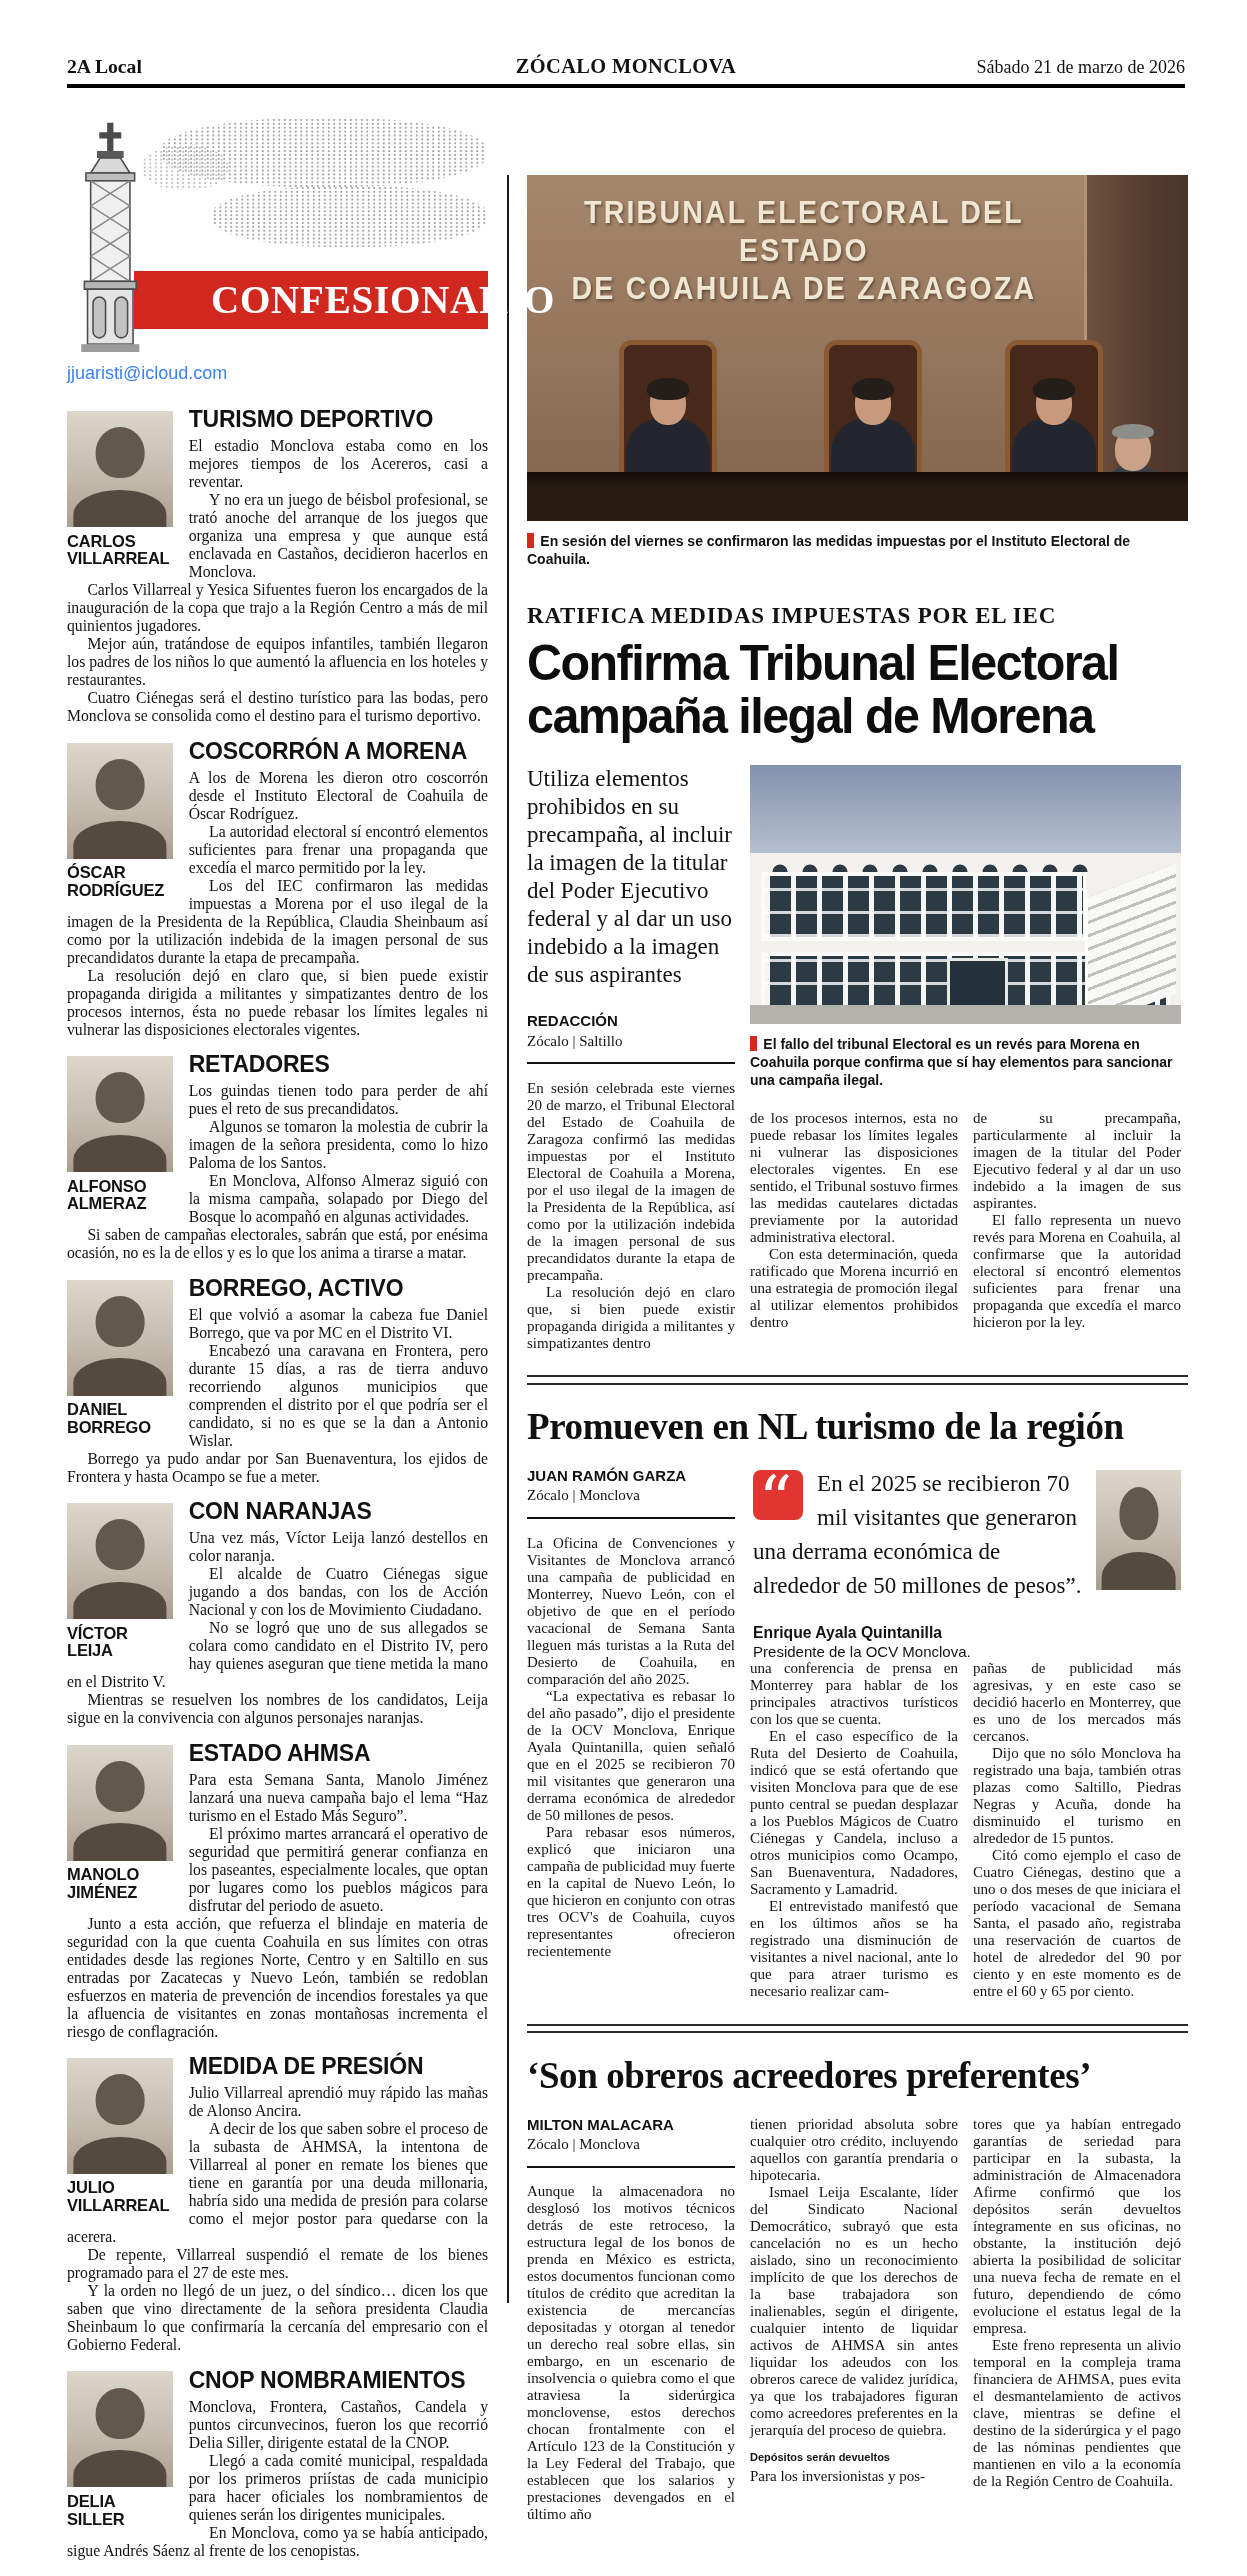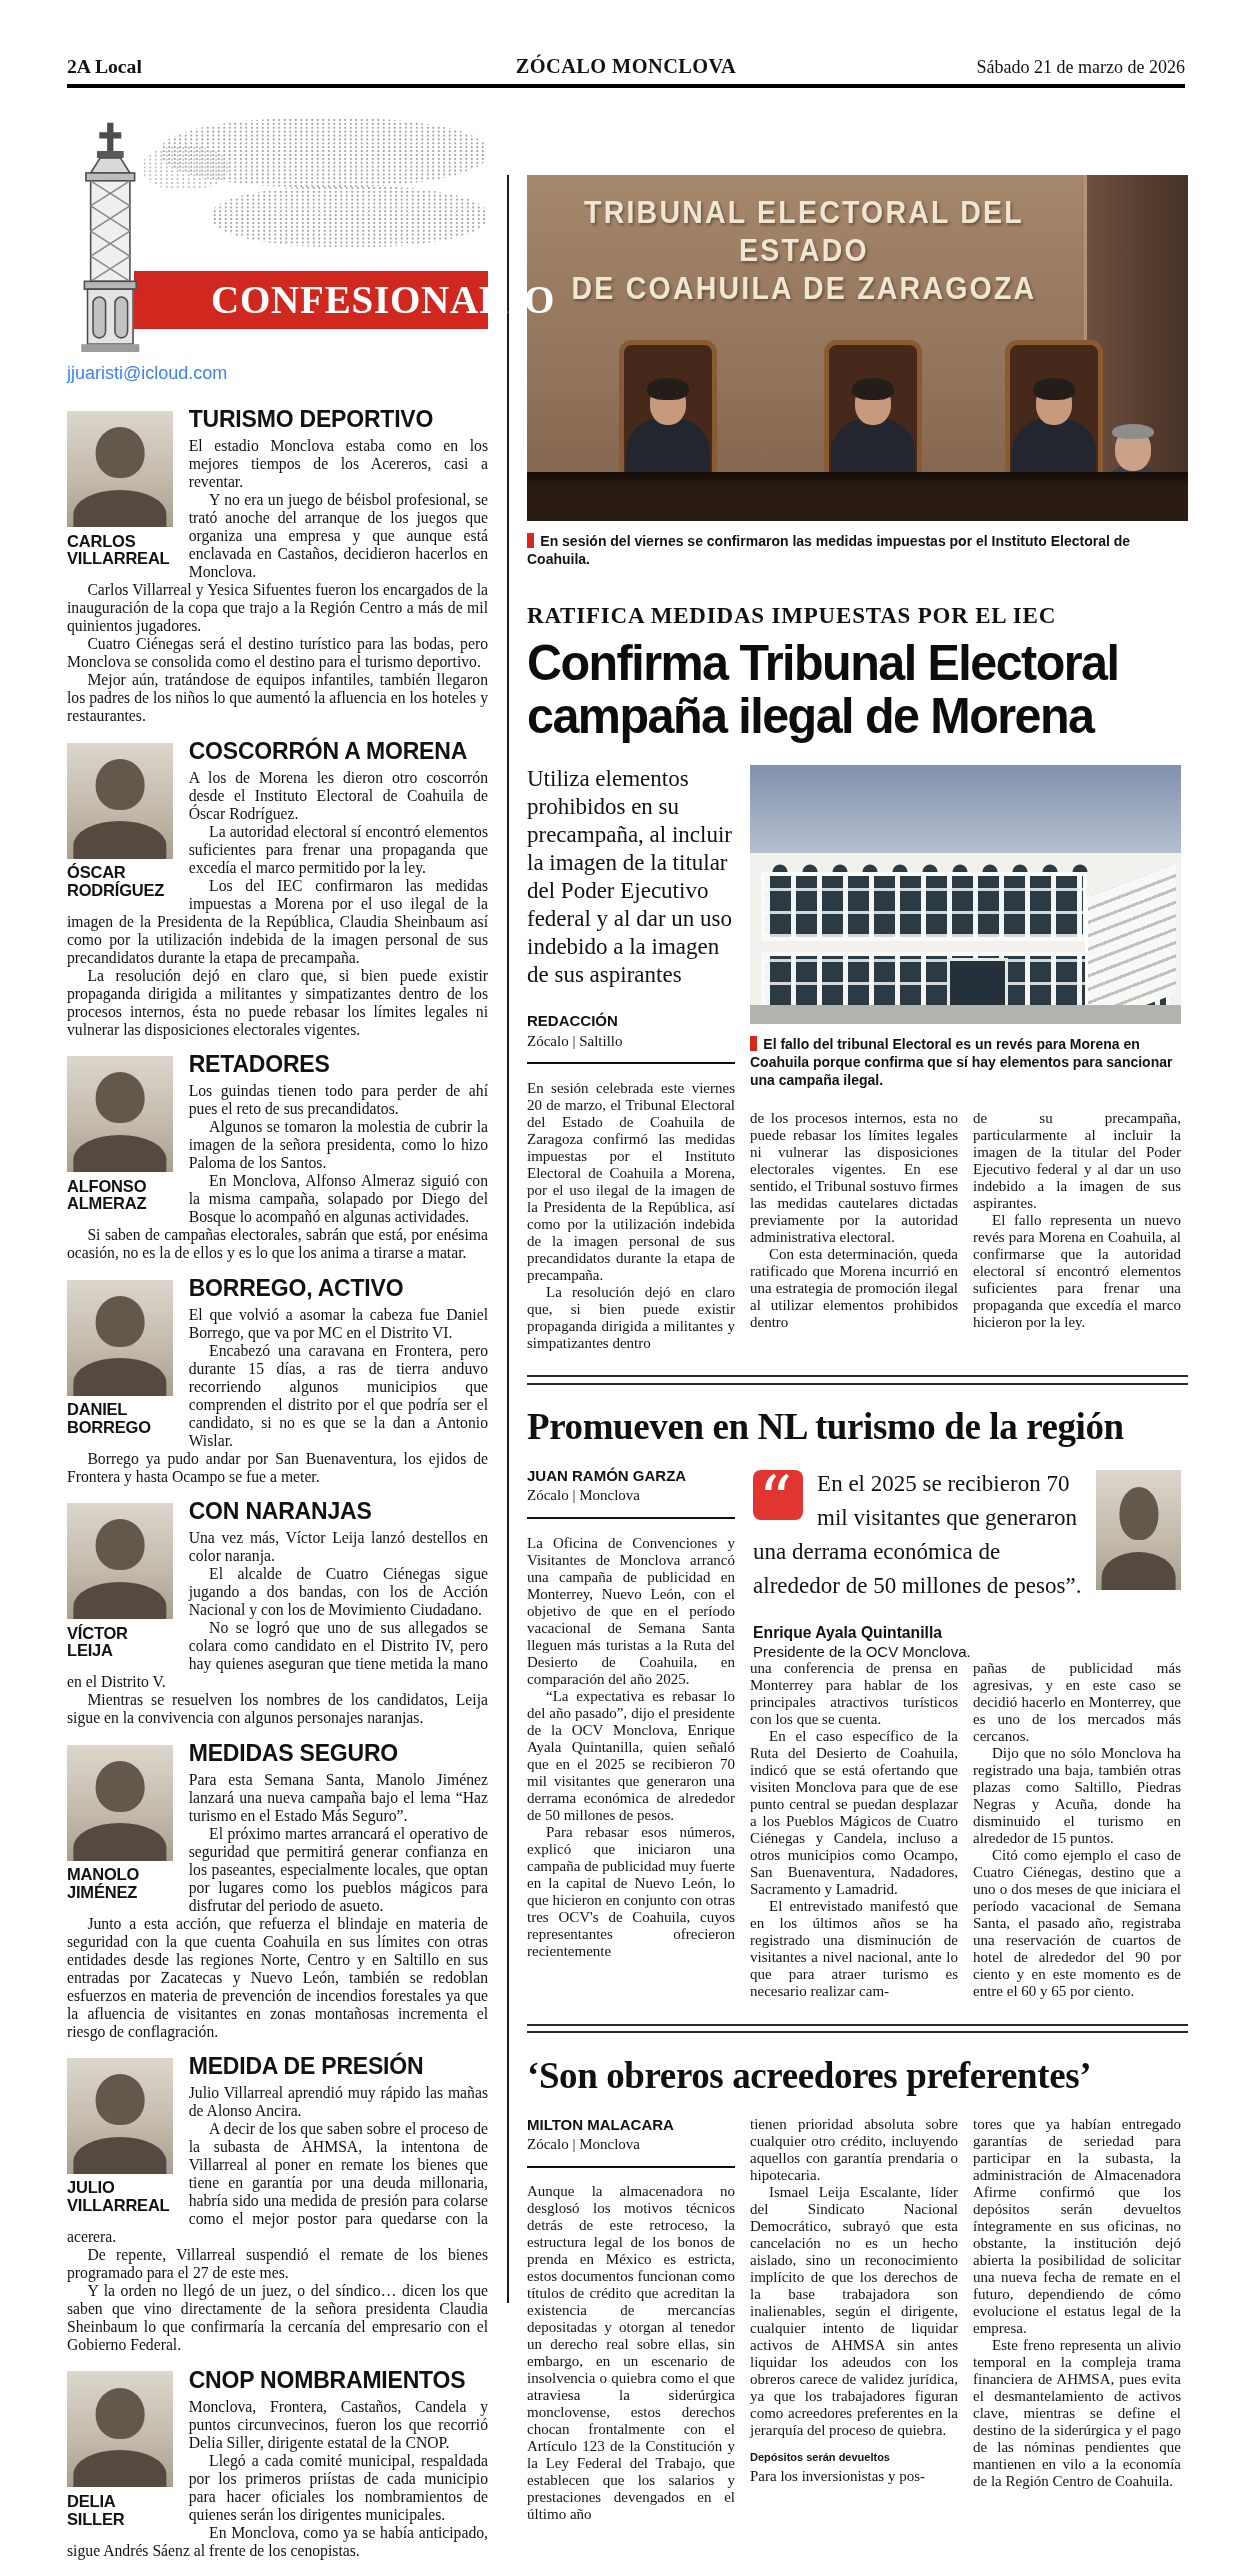--- a/index.html
+++ b/index.html
@@ -175,22 +175,22 @@
     <section class="conf">
       <div class="conf-author">
         <div class="portrait"></div>
         <div class="conf-name">CARLOS VILLARREAL</div>
       </div>
       <h2 class="conf-title">TURISMO DEPORTIVO</h2>
       <div class="conf-body">
           <p>El estadio Monclova estaba como en los mejores tiempos de los Acereros, casi a reventar.</p>
           <p>Y no era un juego de béisbol profesional, se trató anoche del arranque de los juegos que organiza una empresa y que aunque está enclavada en Castaños, decidieron hacerlos en Monclova.</p>
           <p>Carlos Villarreal y Yesica Sifuentes fueron los encargados de la inauguración de la copa que trajo a la Región Centro a más de mil quinientos jugadores.</p>
+          <p>Mejor aún, tratándose de equipos infantiles, también llegaron los padres de los niños lo que aumentó la afluencia en los hoteles y restaurantes.</p>
           <p>Cuatro Ciénegas será el destino turístico para las bodas, pero Monclova se consolida como el destino para el turismo deportivo.</p>
-          <p>Mejor aún, tratándose de equipos infantiles, también llegaron los padres de los niños lo que aumentó la afluencia en los hoteles y restaurantes.</p>
         </div>
     </section>
 
     <section class="conf">
       <div class="conf-author">
         <div class="portrait"></div>
         <div class="conf-name">ÓSCAR RODRÍGUEZ</div>
       </div>
       <h2 class="conf-title">COSCORRÓN A MORENA</h2>
       <div class="conf-body">
@@ -240,21 +240,21 @@
           <p>No se logró que uno de sus allegados se colara como candidato en el Distrito IV, pero hay quienes aseguran que tiene metida la mano en el Distrito V.</p>
           <p>Mientras se resuelven los nombres de los candidatos, Leija sigue en la convivencia con algunos personajes naranjas.</p>
         </div>
     </section>
 
     <section class="conf">
       <div class="conf-author">
         <div class="portrait"></div>
         <div class="conf-name">MANOLO JIMÉNEZ</div>
       </div>
-      <h2 class="conf-title">MEDIDAS SEGURO</h2>
+      <h2 class="conf-title">ESTADO AHMSA</h2>
       <div class="conf-body">
           <p>Para esta Semana Santa, Manolo Jiménez lanzará una nueva campaña bajo el lema “Haz turismo en el Estado Más Seguro”.</p>
           <p>El próximo martes arrancará el operativo de seguridad que permitirá generar confianza en los paseantes, especialmente locales, que optan por lugares como los pueblos mágicos para disfrutar del periodo de asueto.</p>
           <p>Junto a esta acción, que refuerza el blindaje en materia de seguridad con la que cuenta Coahuila en sus límites con otras entidades desde las regiones Norte, Centro y en Saltillo en sus entradas por Zacatecas y Nuevo León, también se redoblan esfuerzos en materia de prevención de incendios forestales ya que la afluencia de visitantes en zonas montañosas incrementa el riesgo de conflagración.</p>
         </div>
     </section>
 
     <section class="conf">
       <div class="conf-author">
         <div class="portrait"></div>

